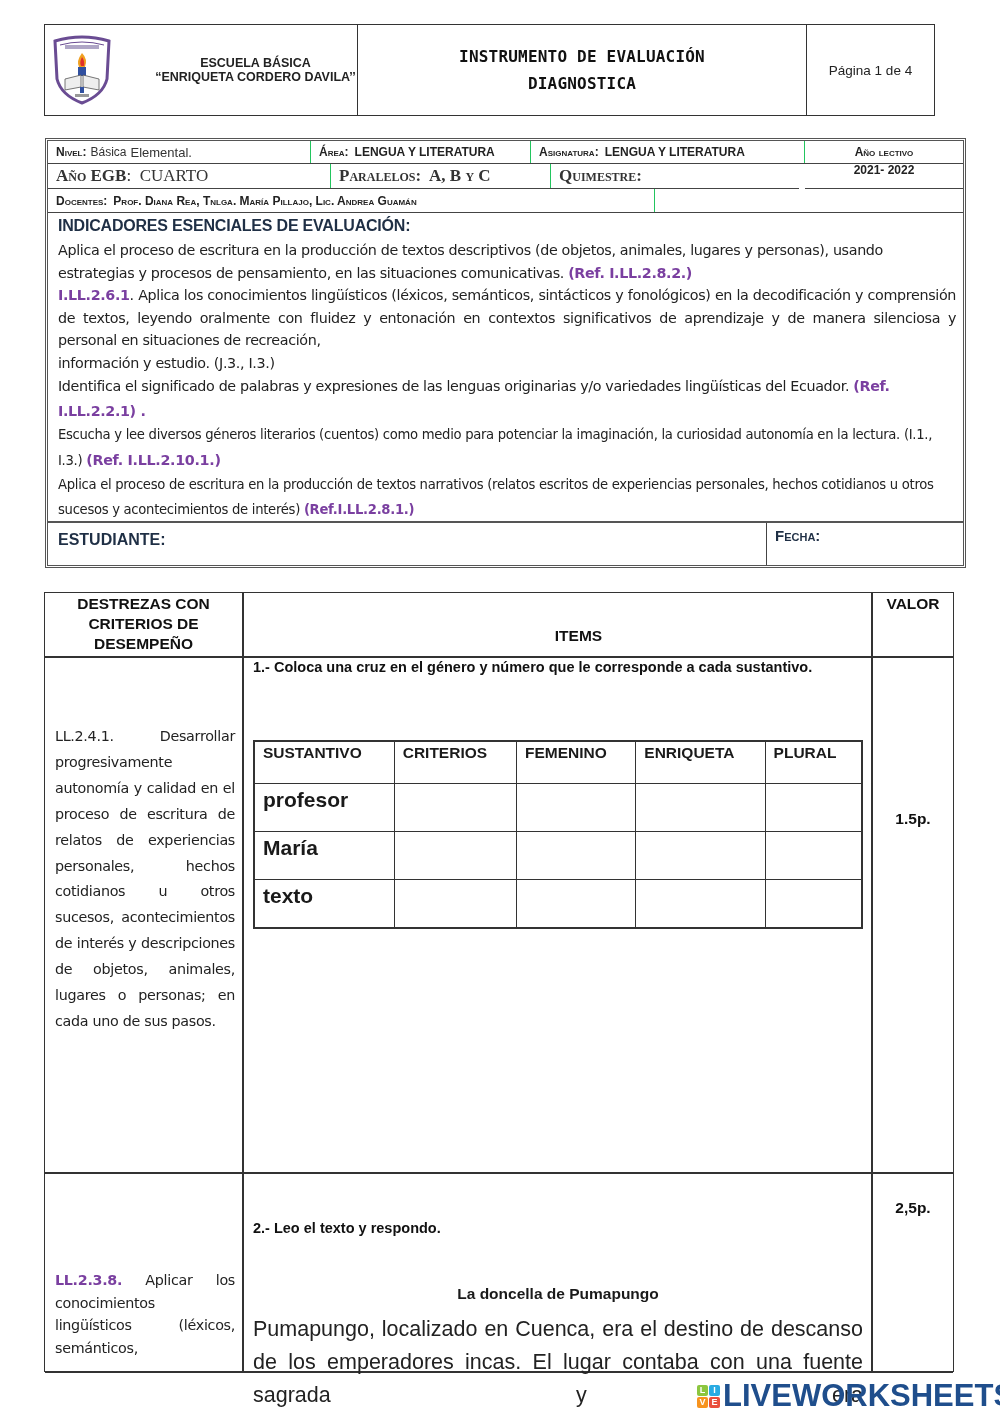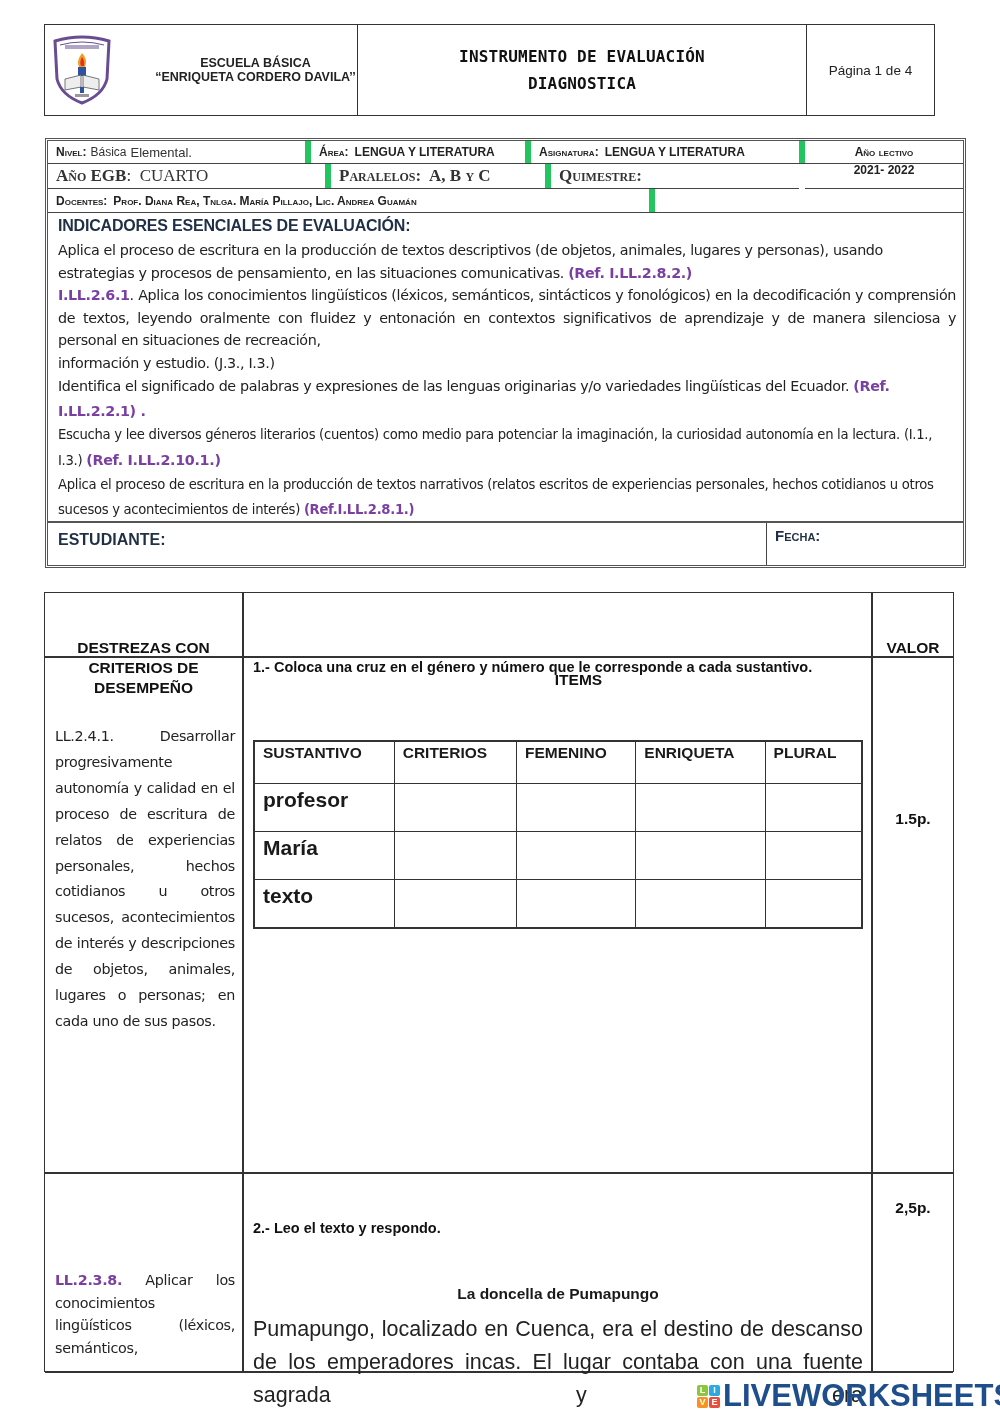--- a/index.html
+++ b/index.html
@@ -14,21 +14,21 @@
   .school-name { flex: 1; text-align: center; font-weight: bold; font-size: 12.5px; line-height: 14px; color: #222; }
   .hdr-title { width: 449px; border-right: 1.5px solid #333; display: flex; flex-direction: column;
                align-items: center; justify-content: center; gap: 8px;
                font-family: "DejaVu Sans Mono", monospace; font-weight: bold; font-size: 16px; color: #111; letter-spacing: 0.2px; }
   .hdr-page { flex: 1; display: flex; align-items: center; justify-content: center; font-size: 13.5px; color: #222; }
 
   
   .info { position: absolute; left: 45px; top: 138px; width: 921px; height: 430px;
           border: 3px double #555; }
   .info .row { position: absolute; left: 0; right: 0; border-bottom: 1px solid #444; }
-  .cell { position: absolute; top: 0; bottom: 0; border-right: 6px solid #22c55e; display: flex; align-items: center; padding-left: 8px; }
+  .cell { position: absolute; top: 0; bottom: 0; border-right: 1px solid #22c55e; display: flex; align-items: center; padding-left: 8px; }
   .sc { font-variant: small-caps; font-weight: bold; font-family: "Liberation Sans Narrow", "Liberation Sans", sans-serif; }
   .lbl-sm { font-size: 12px; color: #222; font-weight: bold; }
   .serif-lbl { font-family: "Liberation Serif", serif; font-size: 17px; color: #333; }
   .serif-lbl b { font-weight: bold; font-variant: small-caps; }
 
   .ind-title { position: absolute; left: 10px; top: 76px; font-weight: bold; font-size: 16px; color: #1f2f45; letter-spacing: -0.2px; }
   .ind-body { position: absolute; left: 10px; top: 98px; width: 898px; font-family: "DejaVu Sans", sans-serif; font-size: 14.3px; line-height: 22.5px; color: #222; letter-spacing: -0.35px; }
   .ind-body p { margin: 0; }
   .justify { text-align: justify; text-align-last: auto; }
   .ref { color: #7a3fa0; font-weight: bold; }
@@ -36,21 +36,21 @@
 
   .student-row { position: absolute; left: 0; right: 0; top: 380px; height: 44px; border-top: 2px solid #555; }
   .student-lbl { position: absolute; left: 10px; top: 8px; font-weight: bold; font-size: 16px; color: #1f2f45; }
   .fecha { position: absolute; left: 718px; top: 0; bottom: 0; border-left: 1px solid #444; padding: 4px 8px; }
   .fecha span { font-weight: bold; font-variant: small-caps; font-size: 15px; color: #1f2f45; }
 
   
   .main { position: absolute; left: 44px; top: 592px; width: 910px; height: 780px; border: 1.5px solid #333; border-bottom: none; }
   .col-line { position: absolute; top: 0; bottom: 0; width: 1.5px; background: #333; }
   .row-line { position: absolute; left: 0; right: 0; height: 1.5px; background: #333; }
-  .th { position: absolute; font-weight: bold; font-size: 15.5px; text-align: center; color: #111; line-height: 20px; margin-top: 44px; }
+  .th { position: absolute; font-weight: bold; font-size: 15.5px; text-align: center; color: #111; line-height: 20px; }
   .q { position: absolute; font-weight: bold; font-size: 14.5px; color: #111; }
 
   .grid { position: absolute; left: 208px; top: 147px; width: 610px; height: 189px; border: 1.5px solid #333; border-collapse: collapse; }
   .grid table { width: 100%; height: 100%; border-collapse: collapse; border-radius: 14px; }
   .grid td { border: 1.2px solid #333; vertical-align: top; padding: 2px 8px; }
   .grid .gh { font-weight: bold; font-size: 15.5px; height: 42px; padding-top: 2px; }
   .grid .word { font-weight: bold; font-size: 21px; padding-top: 4px; }
   .grid .blank { cursor: pointer; }
 
   .destreza { position: absolute; font-family: "DejaVu Sans", sans-serif; font-size: 14.3px; line-height: 25.9px; color: #222; text-align: justify; letter-spacing: -0.3px; }

